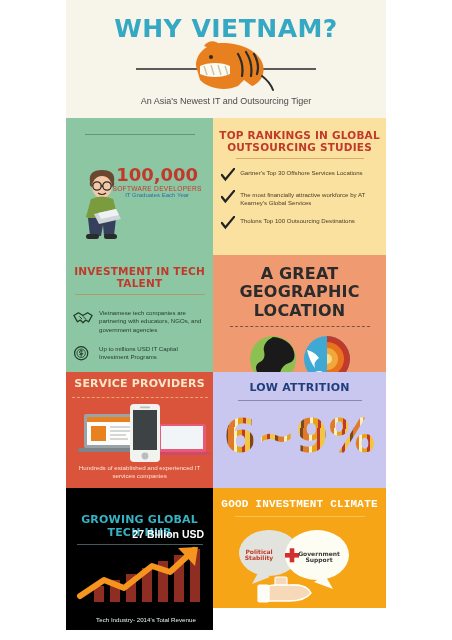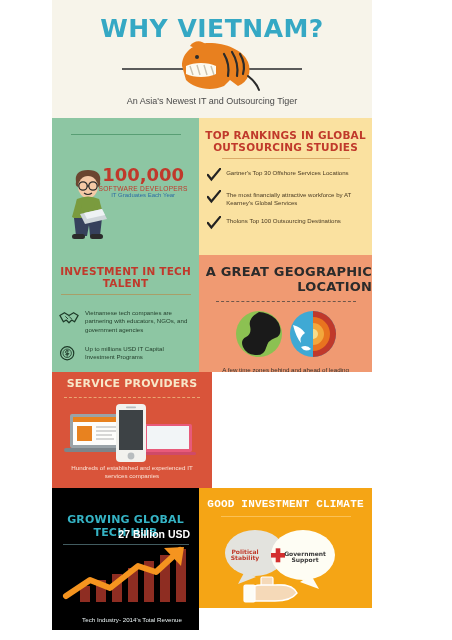--- a/index.html
+++ b/index.html
@@ -3,21 +3,21 @@
 <meta charset="utf-8">
 <style>
   html,body{margin:0;padding:0;}
   body{
     width:452px;height:640px;
     background:#ffffff;
     font-family:"Liberation Sans", sans-serif;
     overflow:hidden;
   }
   .page{position:relative;width:452px;height:640px;background:#ffffff;}
-  .sheet{position:absolute;left:52px;top:0;width:320px;height:640px;background:#ffffff;}
+  .sheet{position:absolute;left:66px;top:0;width:320px;height:640px;background:#ffffff;}
 
   
   .header{position:relative;width:320px;height:118px;background:#f7f4ea;overflow:hidden;}
   .title{
     position:absolute;top:14px;left:0;width:320px;text-align:center;
     font-size:25px;font-weight:bold;letter-spacing:.5px;color:#35a8c4;
     font-family:"DejaVu Sans", sans-serif;
   }
   .rule-wrap{position:absolute;top:68px;left:0;width:320px;height:2px;}
   .rule-wrap:before,.rule-wrap:after{
@@ -70,21 +70,21 @@
   .p-invest{height:117px;background:#8dc6a3;padding-top:10px;}
   .p-invest .h{color:#c0392b;font-size:10.5px;}
   .p-invest .divider{background:#c0803a;width:130px;}
   .inv-list{margin:14px 6px 0 6px;}
   .inv-item{display:flex;align-items:flex-start;margin-bottom:11px;}
   .inv-ico{flex:0 0 22px;margin-right:5px;}
   .inv-txt{font-size:6.1px;color:#24402d;line-height:1.35;}
 
   
   .p-geo{height:117px;background:#f09a72;padding-top:10px;}
-  .p-geo .h{color:#2b2b2b;font-size:13px;text-align:right;}
+  .p-geo .h{color:#2b2b2b;font-size:16px;}
   .p-geo .divider.dashed{color:#3a3a3a;width:140px;margin-top:6px;}
   .globes{display:flex;justify-content:center;gap:2px;margin-top:7px;}
   .p-geo .cap{color:#35302c;margin-top:7px;padding:0 12px;}
 
   
   .p-prov{height:116px;background:#d9543a;padding-top:6px;}
   .p-prov .h{color:#f7e7c8;font-size:11px;}
   .p-prov .divider.dashed{color:#f1c98c;width:136px;margin-top:6px;}
   .devices{position:relative;height:62px;margin-top:4px;}
   .p-prov .cap{color:#fbe3d6;padding:0 12px;}
@@ -269,20 +269,25 @@
               <rect x="64" y="2" width="30" height="58" rx="4" fill="#f2f2ee"></rect>
               <rect x="67" y="8" width="24" height="40" fill="#3d4245"></rect>
               <circle cx="79" cy="54" r="3.4" fill="#b8bdbf"></circle>
               <rect x="74" y="4.6" width="10" height="1.6" rx=".8" fill="#b8bdbf"></rect>
             </g>
           </svg>
         </div>
         <div class="cap">Hundreds of established and experienced IT services companies</div>
       </div>
 
+      <div class="cell c-right p-attr">
+        <div class="h">LOW ATTRITION</div>
+        <div class="divider"></div>
+        <div class="pct">6~9%</div>
+      </div>
     </div>
 
     <div class="row">
 
       <div class="cell c-left p-hub">
         <div class="h">GROWING GLOBAL TECH HUB</div>
         <div class="divider"></div>
         <div class="hub-val">27 Billion USD</div>
         <svg class="chartbox" viewBox="0 0 144 58">
           <rect x="20" y="40" width="10" height="16" fill="#8e2d22"></rect>

